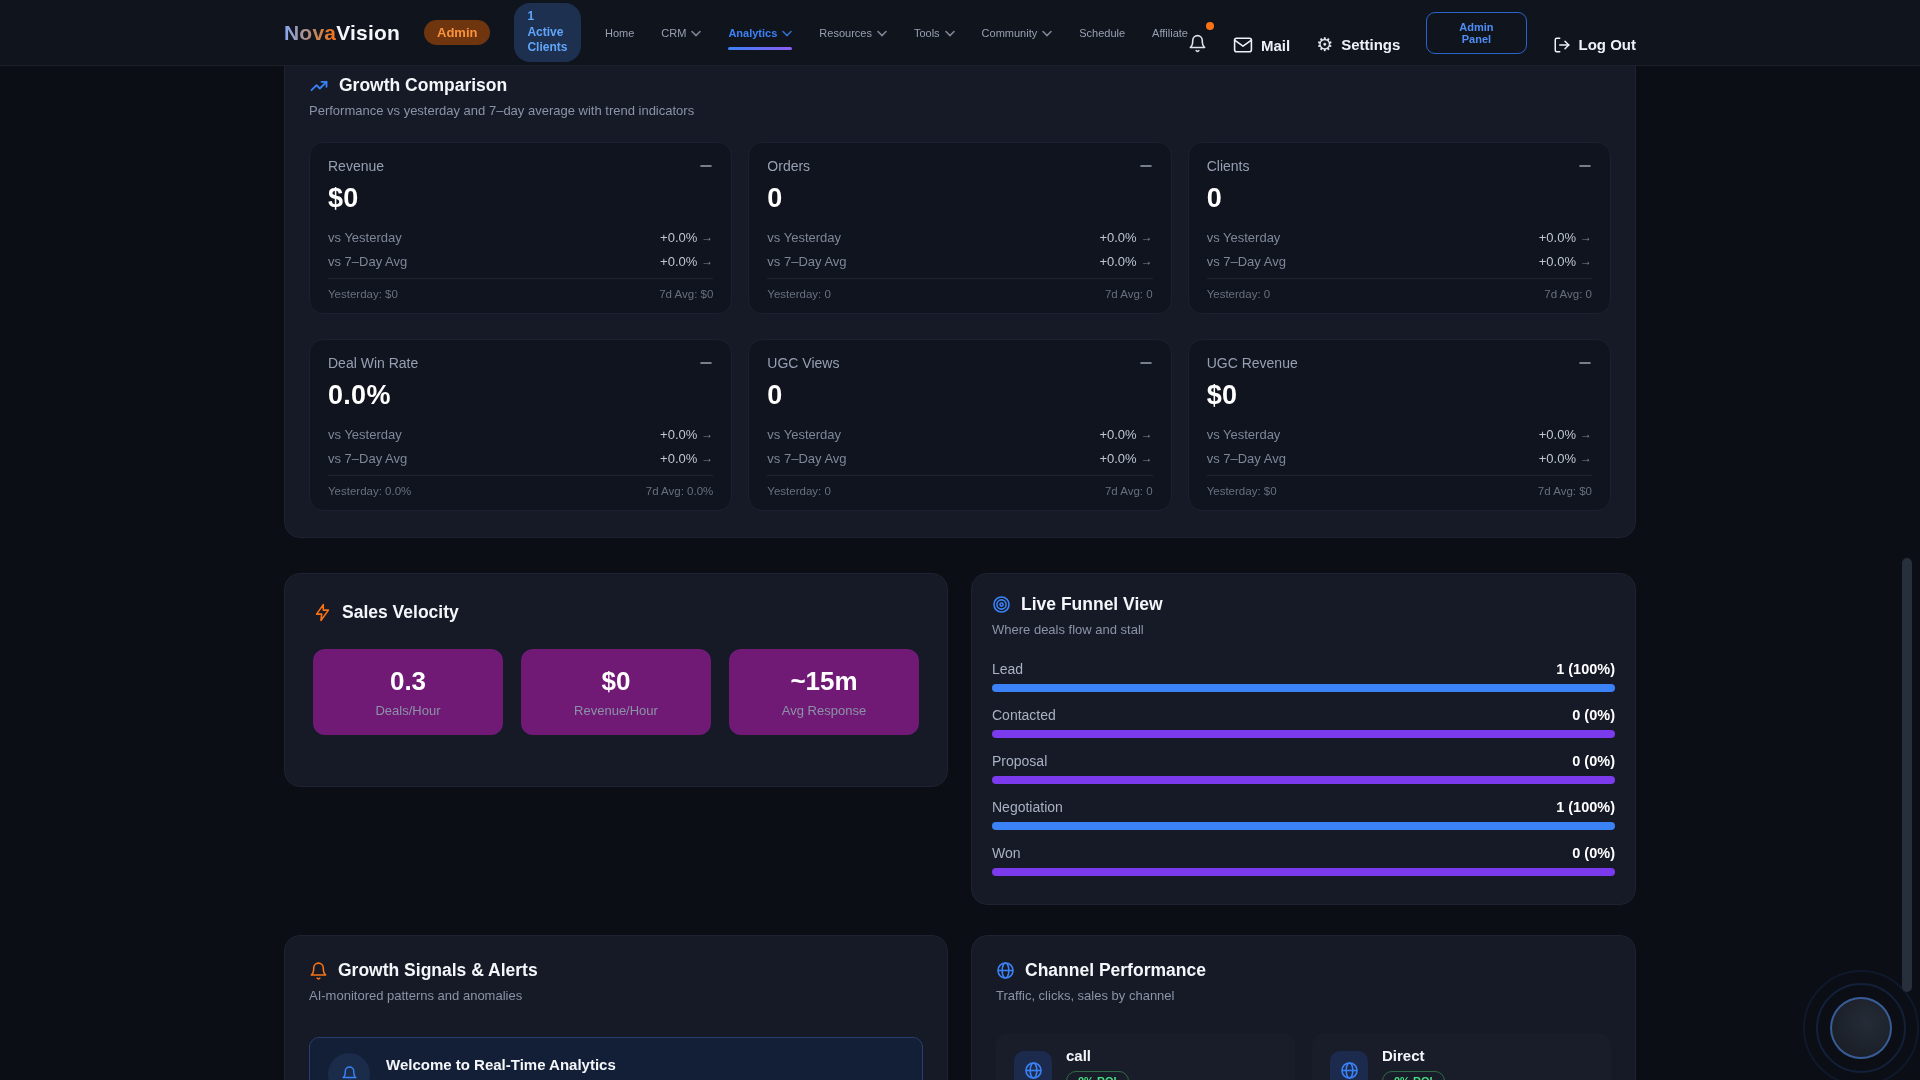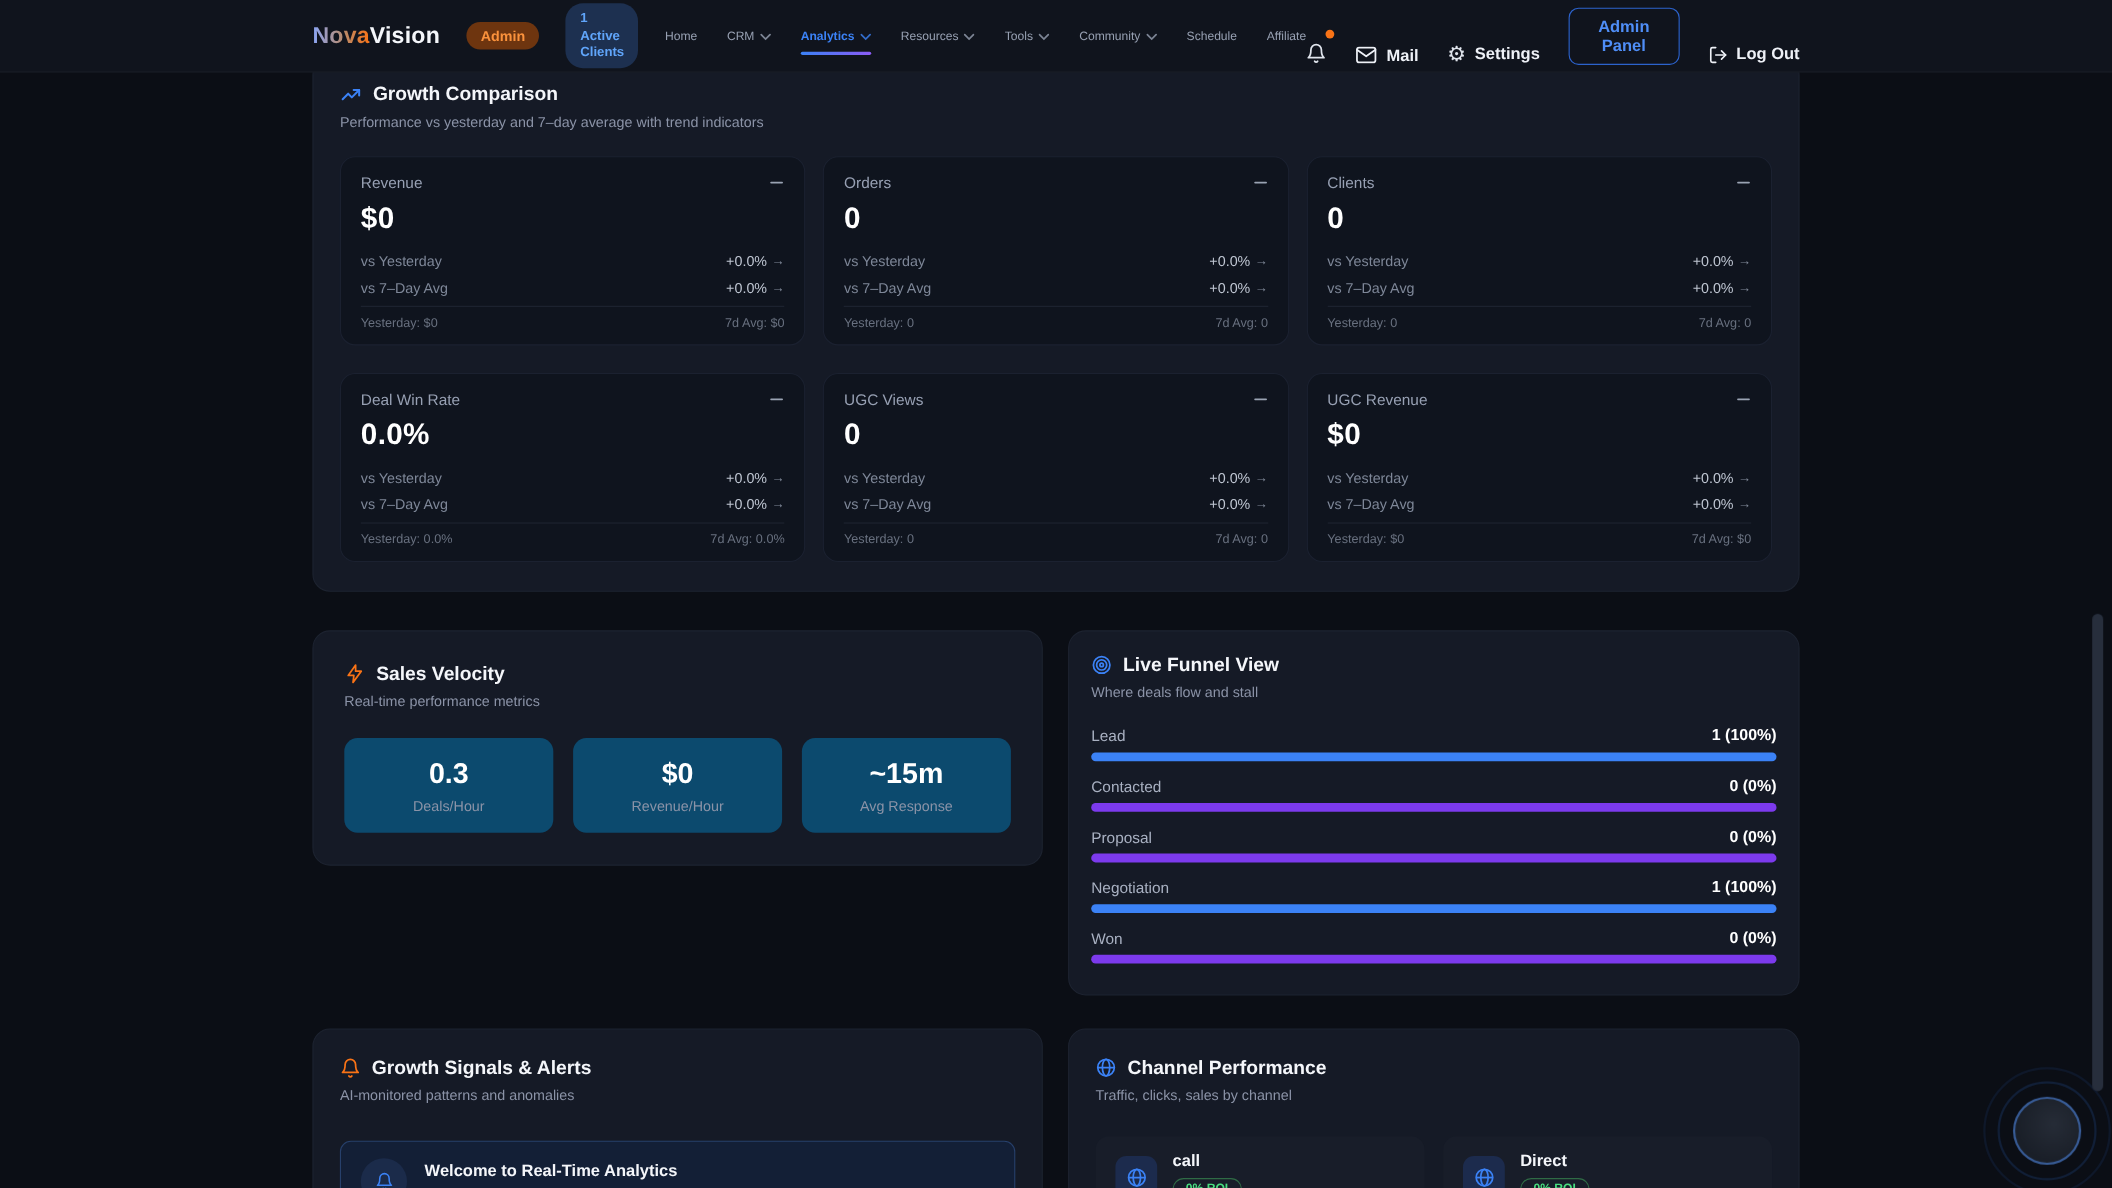--- a/index.html
+++ b/index.html
@@ -27,21 +27,21 @@
   .nav-link.active::after { content:""; position:absolute; left:0; right:0; bottom:-11px;
     height:3px; border-radius:2px; background:linear-gradient(90deg,#3b82f6,#8b5cf6); }
   .chev { opacity:.8; margin-top:2px; }
   .nav-right { display:flex; align-items:flex-end; gap:26px; }
   .bell-wrap { position:relative; display:flex; color:#dfe4ec; cursor:pointer; }
   .bell-dot { position:absolute; top:-11px; right:-7px; width:8px; height:8px;
     border-radius:50%; background:#f97316; }
   .nav-action { display:flex; align-items:center; gap:8px; color:#eef1f7;
     font-size:15px; font-weight:600; cursor:pointer; white-space:nowrap; }
   .gear-glyph { font-size:19px; line-height:1; color:#dfe4ec; }
-  .btn-admin-panel { border:1.5px solid #2c63cd; color:#4f8ef7; font-size:15px;
+  .btn-admin-panel { border:1.5px solid #2c63cd; color:#4f8ef7; font-size:11px;
     font-weight:600; padding:8px 17px; border-radius:9px; background:transparent; cursor:pointer; }
 
   
   .content { max-width:1352px; margin:0 auto; }
   .section { background:#151a26; border:1px solid #1d2330; border-radius:16px; }
   .sec-head { display:flex; align-items:center; gap:10px; }
   .sec-title { font-size:17.5px; font-weight:800; color:#f4f6fa; }
   .sec-sub { margin-top:7px; font-size:13px; color:#8b93a7; }
 
   .growth { margin-top:-14px; padding:22px 24px 26px; }
@@ -59,21 +59,21 @@
   .mc-row-label { font-size:13px; color:#7e8798; }
   .mc-row-val { font-size:13px; color:#bfc6d2; display:flex; gap:4px; align-items:center; }
   .mc-row-val .arrow { color:#808999; font-size:12px; }
   .mc-footer { margin-top:auto; border-top:1px solid #1e2431; padding-top:9px;
     display:flex; justify-content:space-between; font-size:11.5px; color:#68707f; }
 
   .grid2 { display:grid; grid-template-columns:664px 665px; column-gap:23px;
     row-gap:30px; margin-top:35px; align-items:start; }
   .velocity { padding:28px; height:214px; }
   .stats-row { margin-top:26px; display:flex; gap:18px; }
-  .stat-box { flex:1; height:86px; background:#0c4a6e; border-radius:12px;
+  .stat-box { flex:1; height:86px; background:#701a75; border-radius:12px;
     display:flex; flex-direction:column; align-items:center; justify-content:center; }
   .stat-value { font-size:26px; font-weight:800; color:#ffffff; }
   .stat-label { margin-top:6px; font-size:13px; color:#8b93a7; }
 
   .funnel { padding:20px; height:332px; }
   .funnel-rows { margin-top:24px; }
   .funnel-row { margin-bottom:15px; }
   .funnel-line { display:flex; justify-content:space-between; align-items:center; }
   .funnel-label { font-size:14px; color:#a9b1c2; }
   .funnel-value { font-size:14.5px; font-weight:700; color:#ffffff; }
@@ -411,21 +411,20 @@
 
   <div class="grid2">
 
     <div class="section velocity">
       <div class="sec-head">
         <svg class="icon-orange" width="19" height="19" viewBox="0 0 24 24" fill="none" stroke="currentColor" stroke-width="2" stroke-linecap="round" stroke-linejoin="round">
             <path d="M13 2 4.5 14H11l-1 8L19.5 9H13l0-7z"></path>
           </svg>
         <span class="sec-title">Sales Velocity</span>
       </div>
-      <div class="sec-sub">Real-time performance metrics</div>
       <div class="stats-row">
         <div class="stat-box">
           <div class="stat-value">0.3</div>
           <div class="stat-label">Deals/Hour</div>
         </div>
         <div class="stat-box">
           <div class="stat-value">$0</div>
           <div class="stat-label">Revenue/Hour</div>
         </div>
         <div class="stat-box">

